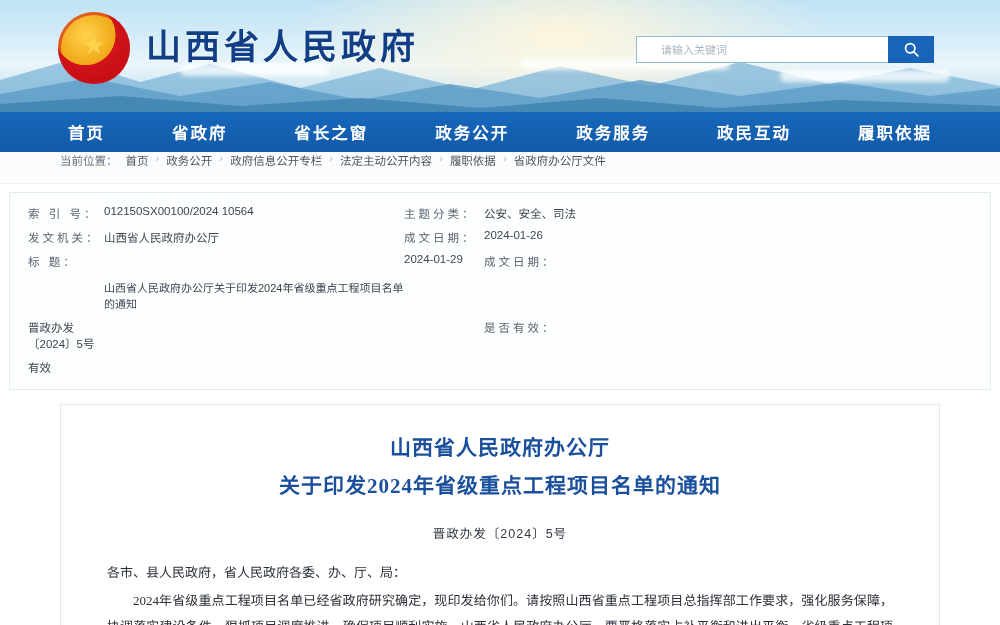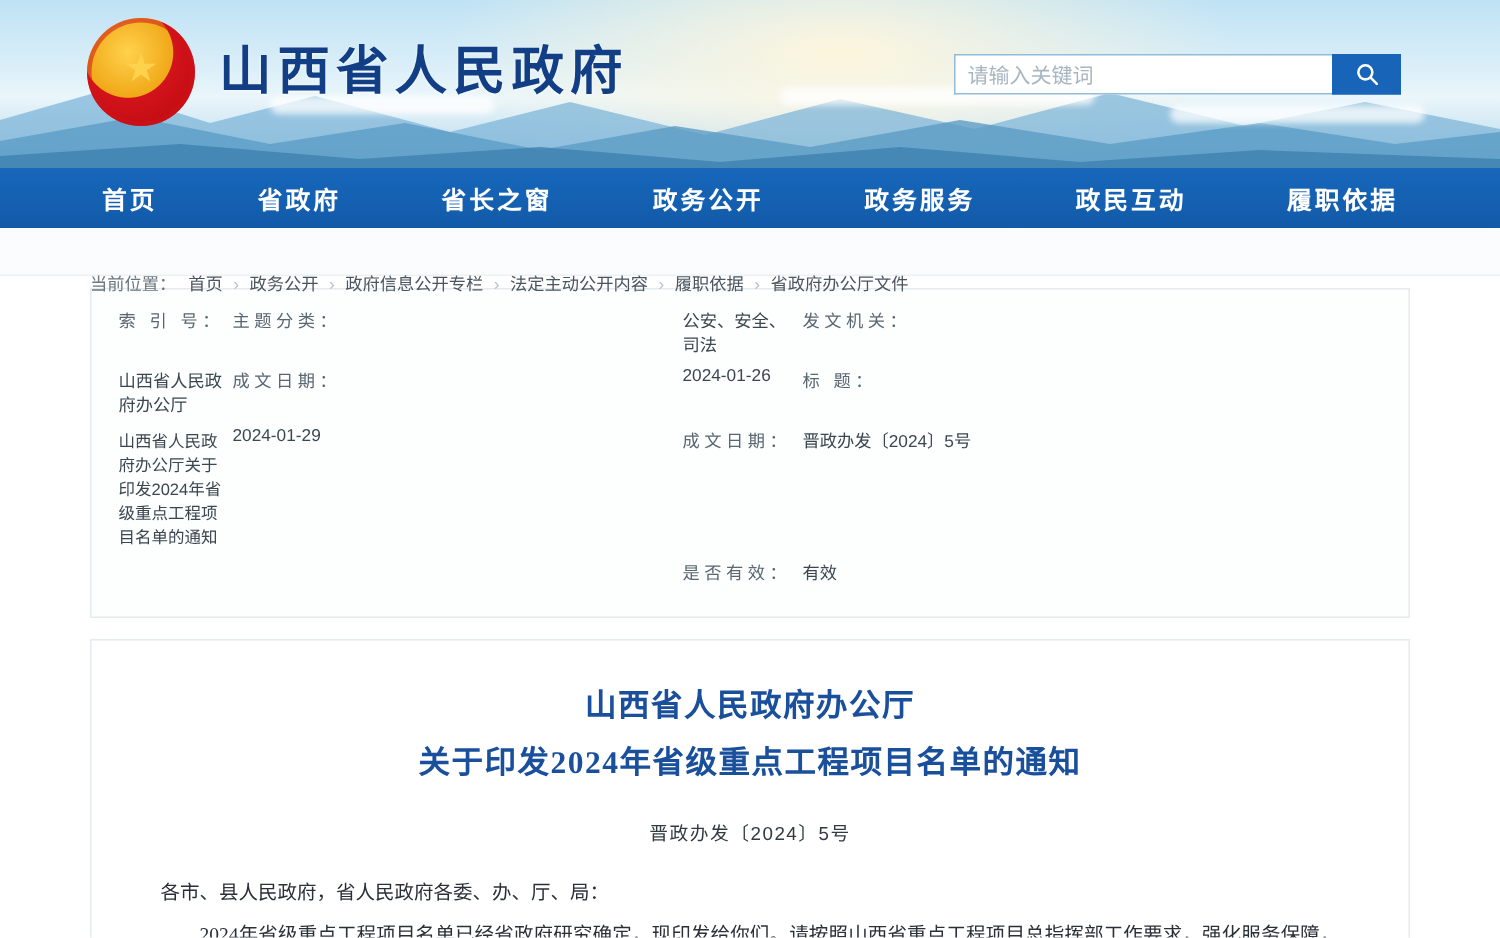--- a/index.html
+++ b/index.html
@@ -57,21 +57,21 @@
 
   .search-box {
     position: absolute; right: 66px; top: 36px;
     width: 298px; height: 27px;
     display: flex;
   }
   .search-box input {
     flex: 1 1 auto; height: 27px;
     border: 1px solid #8fbcd8; border-right: none;
     background: #ffffff;
-    padding: 0 8px; font-size: 14px; color: #333;
+    padding: 0 24px; font-size: 11px; color: #333;
     outline: none;
   }
   .search-box input::placeholder { color: #a8b6c2; }
   .search-btn {
     width: 46px; height: 27px;
     background: #1764b8;
     border: 1px solid #1764b8;
     display: flex; align-items: center; justify-content: center;
     cursor: pointer;
   }
@@ -91,41 +91,41 @@
     font-family: "Liberation Serif","DejaVu Serif",serif;
   }
 
   
   .crumbwrap {
     width: 1000px; background: #fbfcfd; border-bottom: 1px solid #edf1f4;
     height: 32px;
   }
   .crumb {
     width: 880px; margin: 0 auto; height: 44px;
-    display: flex; align-items: flex-end;
+    display: flex; align-items: flex-start;
     font-size: 11.5px; color: #6b7680;
   }
   .crumb .label { margin-right: 8px; }
   .crumb .item { color: #4a5560; }
   .crumb .sep { margin: 0 7px; color: #b6c0c8; }
 
   
   .meta {
-    width: 880px; margin: 8px auto 0;
+    width: 982px; margin: 8px auto 0;
     border: 1px solid #e3eaf0;
     background: #fdfefe;
     padding: 12px 18px 14px;
     display: grid;
     grid-template-columns: 76px 300px 80px 1fr;
     row-gap: 8px;
     font-size: 11.5px; color: #4a5560;
   }
   .meta .k { color: #5a6672; letter-spacing: 3px; }
   .meta .v { color: #3c4650; }
-  .meta .v.small { font-size: 11px; }
+  .meta .v.small { font-size: 11px; margin-top: 26px; }
 
   
   .doc {
     width: 880px; margin: 14px auto 0;
     border: 1px solid #e3eaf0;
     background: #ffffff;
     padding: 22px 34px 10px;
     height: 300px;
     overflow: hidden;
   }
@@ -201,20 +201,21 @@
     <span class="item">法定主动公开内容</span>
     <span class="sep">›</span>
     <span class="item">履职依据</span>
     <span class="sep">›</span>
     <span class="item">省政府办公厅文件</span>
   </div>
 </div>
 
 <div class="meta">
   <div class="k">索 引 号：</div>
+  <div class="v">012150SX00100/2024 10564</div>
   <div class="k">主题分类：</div>
   <div class="v">公安、安全、司法</div>
 
   <div class="k">发文机关：</div>
   <div class="v">山西省人民政府办公厅</div>
   <div class="k">成文日期：</div>
   <div class="v">2024-01-26</div>
 
   <div class="k">标    题：</div>
   <div class="v small">山西省人民政府办公厅关于印发2024年省级重点工程项目名单的通知</div>

